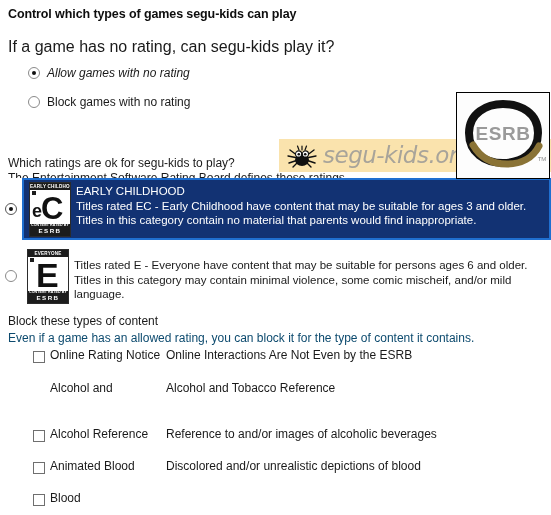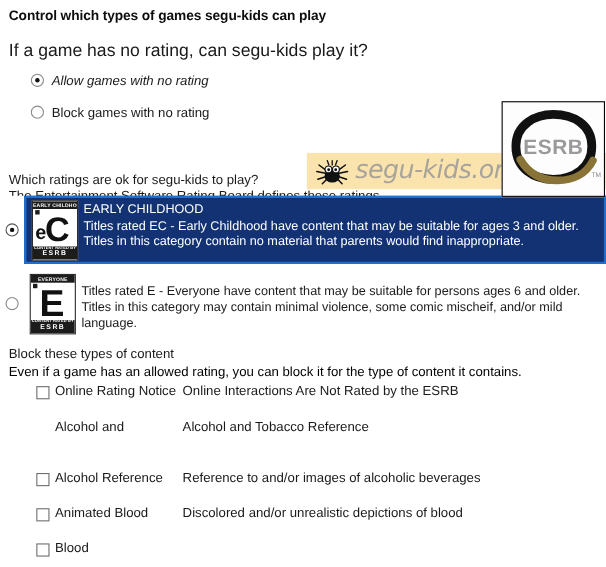--- a/index.html
+++ b/index.html
@@ -251,21 +251,21 @@
     left: 8px;
     top: 314px;
     font-size: 12px;
     color: #1a1a1a;
   }
   .block-sub {
     position: absolute;
     left: 8px;
     top: 331px;
     font-size: 12px;
-    color: #000000;
+    color: #0c4a6e;
   }
 
   .content-row {
     position: absolute;
     left: 0;
     width: 478px;
     height: 20px;
     font-size: 12px;
     color: #1a1a1a;
   }
@@ -392,21 +392,21 @@
     </div>
   </div>
 </div>
 
 <div class="block-head">Block these types of content</div>
 <div class="block-sub">Even if a game has an allowed rating, you can block it for the type of content it contains.</div>
 
 <div class="content-row" style="top:348px">
   <span class="cb"></span>
   <span class="cb-label">Online Rating Notice</span>
-  <span class="cb-desc">Online Interactions Are Not Rated by the ESRB</span>
+  <span class="cb-desc">Online Interactions Are Not Even by the ESRB</span>
 </div>
 
 <div class="content-row" style="top:381px">
   <span class="cb-label">Alcohol and</span>
   <span class="cb-desc">Alcohol and Tobacco Reference</span>
 </div>
 
 <div class="content-row" style="top:427px">
   <span class="cb"></span>
   <span class="cb-label">Alcohol Reference</span>

